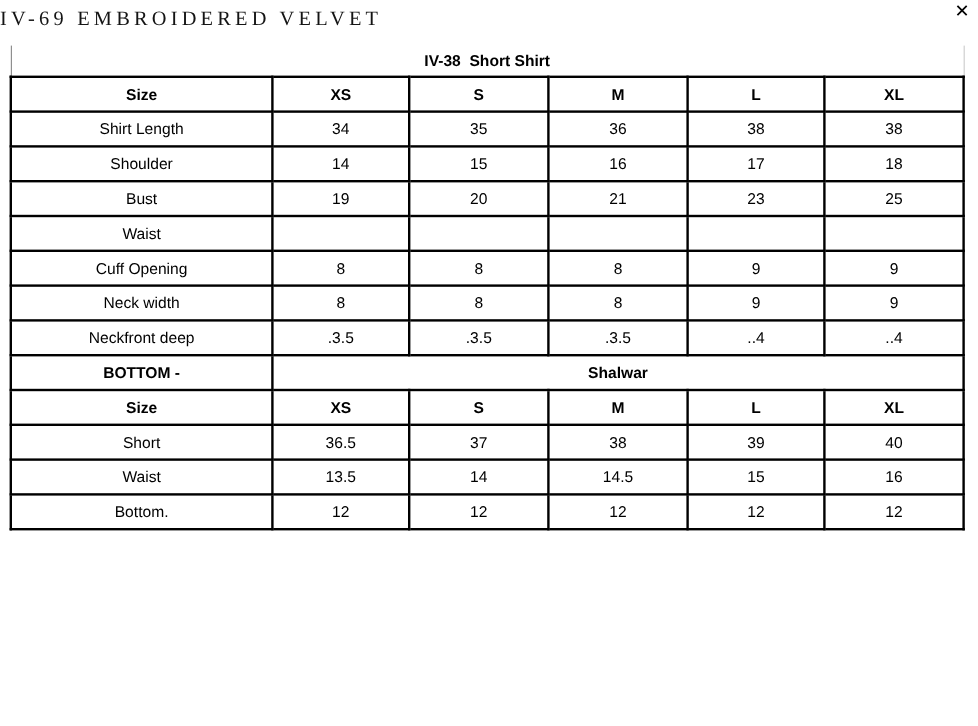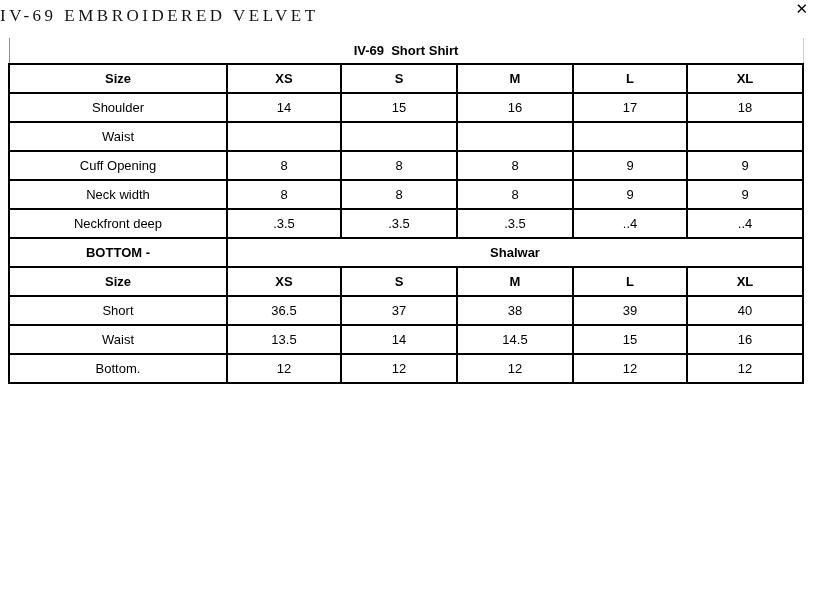--- a/index.html
+++ b/index.html
@@ -72,37 +72,53 @@
   <colgroup>
     <col style="width:218px">
     <col style="width:114px">
     <col style="width:116px">
     <col style="width:116px">
     <col style="width:114px">
     <col style="width:116px">
   </colgroup>
   <tbody id="chart-body">
       <tr class="section-title-row">
-        <td colspan="6">IV-69  Short Shirt</td>
+        <td colspan="6">IV-38  Short Shirt</td>
       </tr>
       <tr>
         <td class="hdr">Size</td>
         <td class="hdr">XS</td>
         <td class="hdr">S</td>
         <td class="hdr">M</td>
         <td class="hdr">L</td>
         <td class="hdr">XL</td>
       </tr>
       <tr>
+        <td>Shirt Length</td>
+        <td>34</td>
+        <td>35</td>
+        <td>36</td>
+        <td>38</td>
+        <td>38</td>
+      </tr>
+      <tr>
         <td>Shoulder</td>
         <td>14</td>
         <td>15</td>
         <td>16</td>
         <td>17</td>
         <td>18</td>
+      </tr>
+      <tr>
+        <td>Bust</td>
+        <td>19</td>
+        <td>20</td>
+        <td>21</td>
+        <td>23</td>
+        <td>25</td>
       </tr>
       <tr>
         <td>Waist</td>
         <td></td>
         <td></td>
         <td></td>
         <td></td>
         <td></td>
       </tr>
       <tr>

